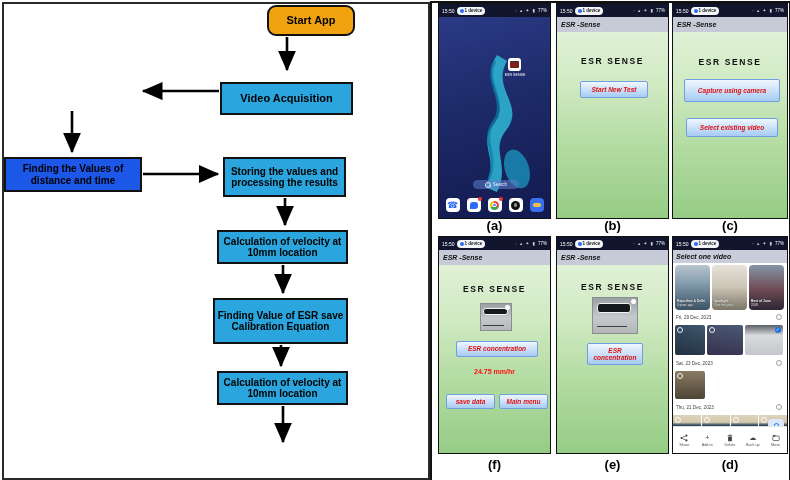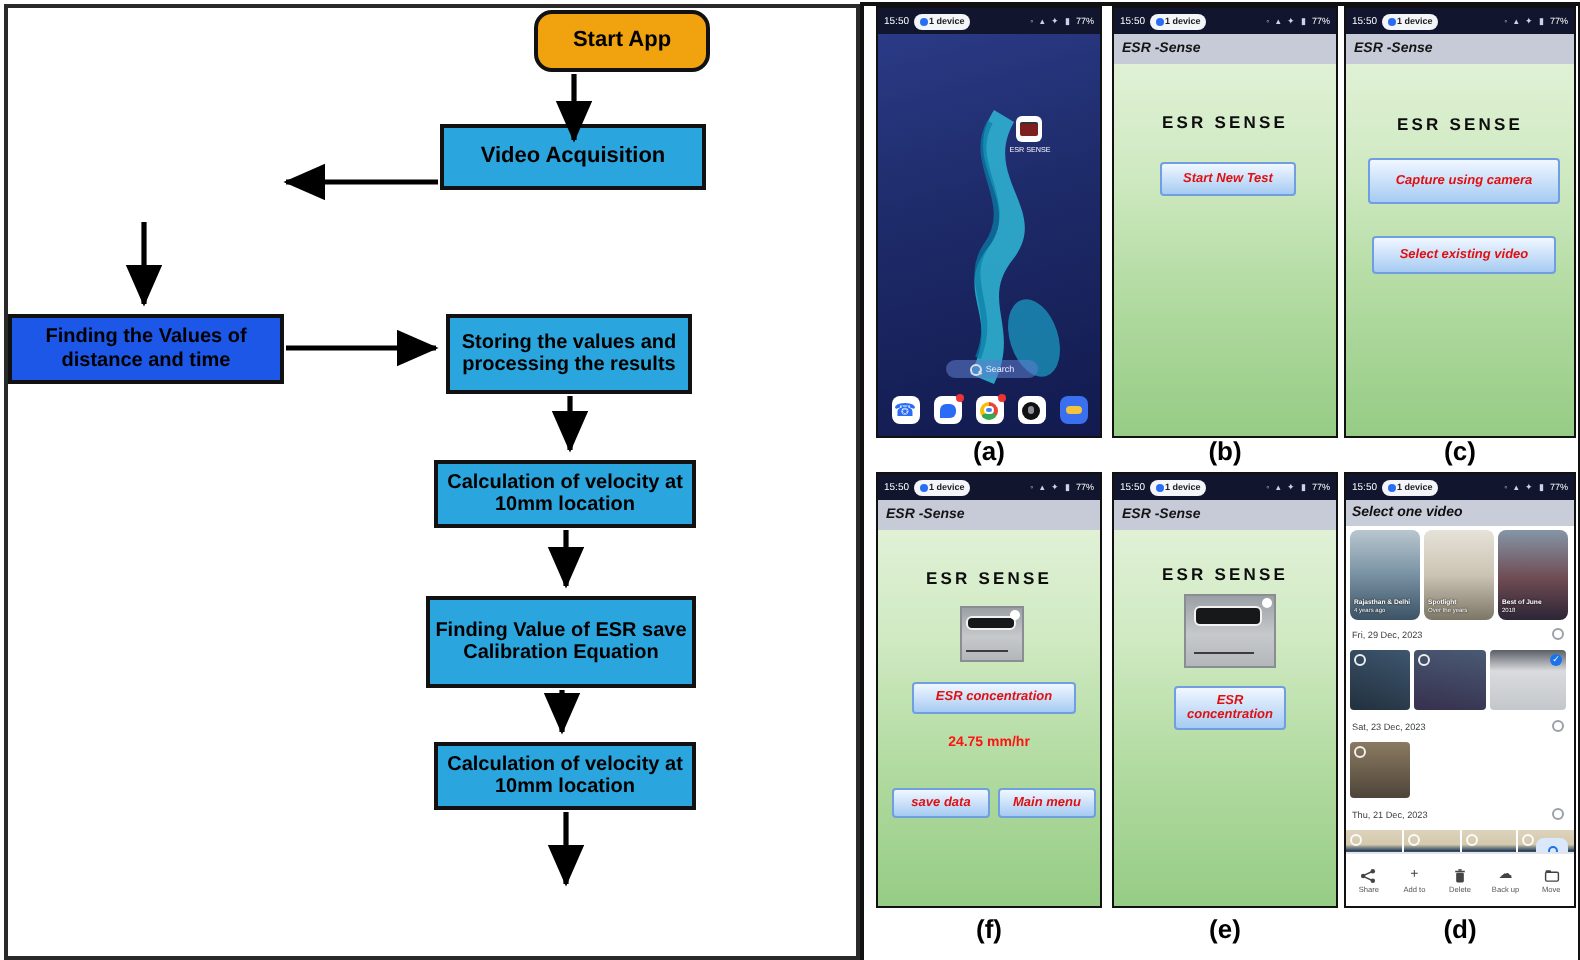--- a/index.html
+++ b/index.html
@@ -103,21 +103,21 @@
 </head>
 <body>
 
 <div id="stage">
 
   <div class="left-panel"></div>
 
   <div class="node orange" style="left:243px;top:5px;width:88px;height:31px;margin-left:24px;">
       <span>Start App</span>
     </div>
-  <div class="node lblue" style="left:220px;top:62px;width:133px;height:33px;font-size:11px;">
+  <div class="node lblue" style="left:220px;top:82px;width:133px;height:33px;font-size:11px;">
       <span>Video Acquisition</span>
     </div>
   <div class="node dblue" style="left:4px;top:157px;width:138px;height:35px;">
       <span>Finding the Values of distance and time</span>
     </div>
   <div class="node lblue" style="left:223px;top:157px;width:123px;height:40px;">
       <span>Storing the values and processing the results</span>
     </div>
   <div class="node lblue" style="left:217px;top:230px;width:131px;height:34px;">
       <span>Calculation of velocity at 10mm location</span>

